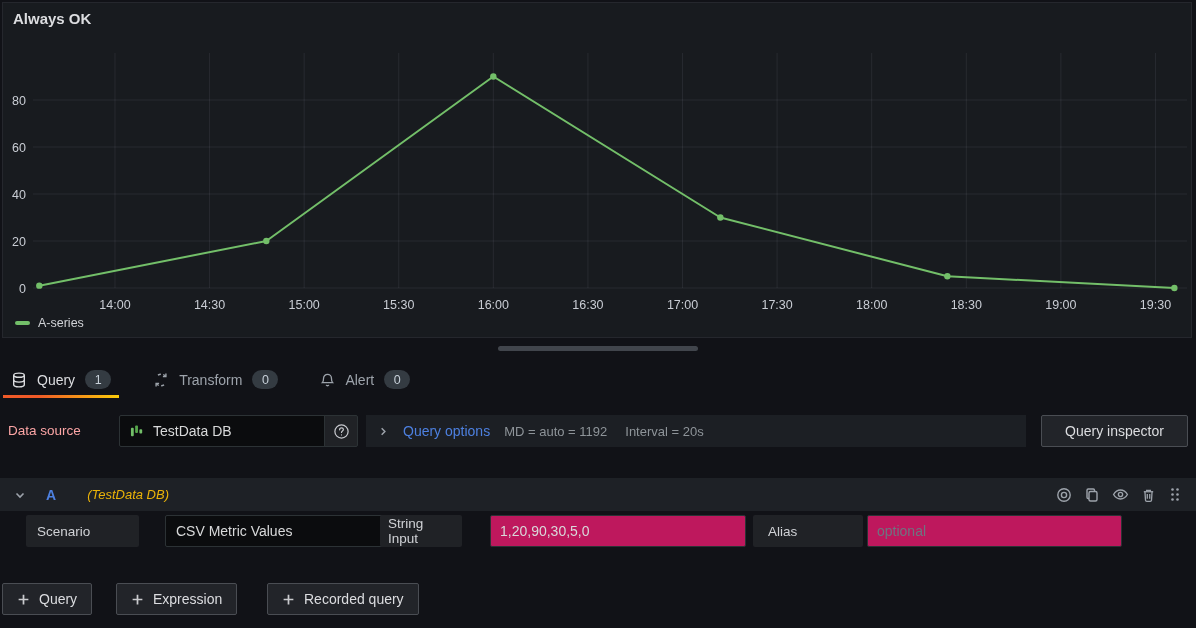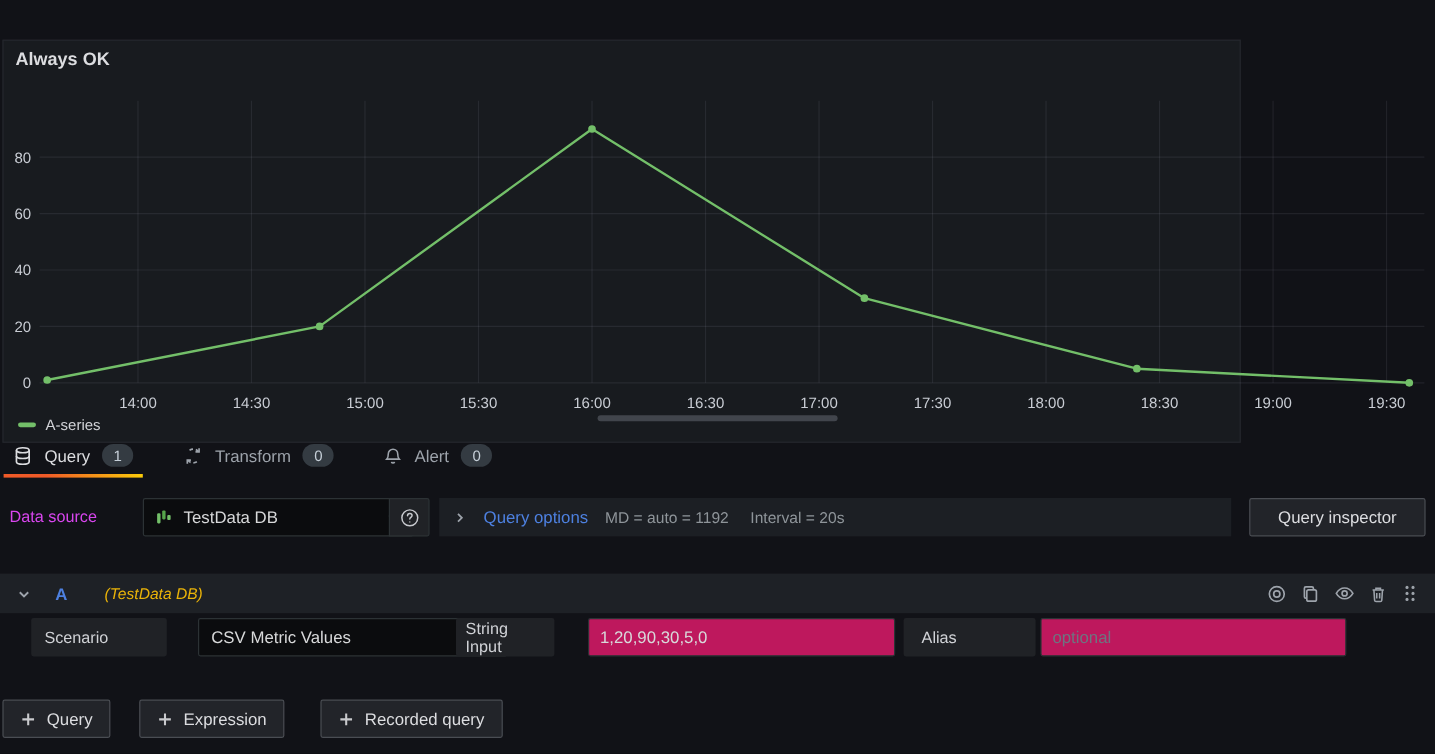--- a/index.html
+++ b/index.html
@@ -3,22 +3,22 @@
 <meta charset="utf-8">
 <style>
   * { margin:0; padding:0; box-sizing:border-box; }
   html,body { background:#0e0f13; }
   .screen {
     position:relative; width:1196px; height:628px; overflow:hidden;
     background:#111217; font-family:"Liberation Sans", sans-serif; color:#d8d9da;
   }
   
   .panel {
-    position:absolute; left:2px; top:2px; width:1032px; height:336px;
-    background:#181b1f; border:1px solid #25272d;margin-top:31px;
+    position:absolute; left:2px; top:2px; width:1190px; height:336px;
+    background:#181b1f; border:1px solid #25272d;
   }
   .panel-title {
     position:absolute; left:10px; top:7px; font-size:15px; font-weight:700; color:#dcdde0;
   }
   .chart-svg { position:absolute; left:0; top:0; width:1188px; height:334px; }
   .legend { position:absolute; left:12px; bottom:7px; display:flex; align-items:center; gap:8px; }
   .legend-swatch { width:15px; height:4px; border-radius:2px; background:#73bf69; }
   .legend-label { font-size:12.5px; color:#d0d2d6; }
   
   .resize-handle {
@@ -34,21 +34,21 @@
     content:""; position:absolute; left:-5px; right:-5px; bottom:0; height:3px;
     background:linear-gradient(90deg,#f05a28 30%, #fbca0a 99%);
   }
   .badge {
     background:#343b42; color:#c7d0d9; font-size:12.5px; font-weight:500;
     border-radius:10px; min-width:26px; height:19px; padding:0 9px;
     display:flex; align-items:center; justify-content:center;
   }
   .tab-icon { display:flex; }
   
-  .ds-label { position:absolute; left:8px; top:415px; height:32px; line-height:32px; font-size:13.5px; font-weight:500; color:#d946ef; }
+  .ds-label { position:absolute; left:8px; top:415px; height:32px; line-height:32px; font-size:13.5px; font-weight:500; color:#fca5a5; }
   .field-box {
     position:absolute; height:32px; background:#0b0c0e; border:1px solid #2c3235; border-radius:2px;
     display:flex; align-items:center; padding:0 10px; gap:8px; font-size:14px; color:#d8d9da;margin-left:24px;
   }
   .ds-select { left:95px; top:415px; width:226px; }
   .chev-right-auto { margin-left:auto; display:flex; }
   .help-btn {
     position:absolute; left:324px; top:415px; width:34px; height:32px;
     background:#202226; border:1px solid #2c3235; border-radius:0 2px 2px 0;
     display:flex; align-items:center; justify-content:center; color:#c7c9ce; cursor:pointer;

